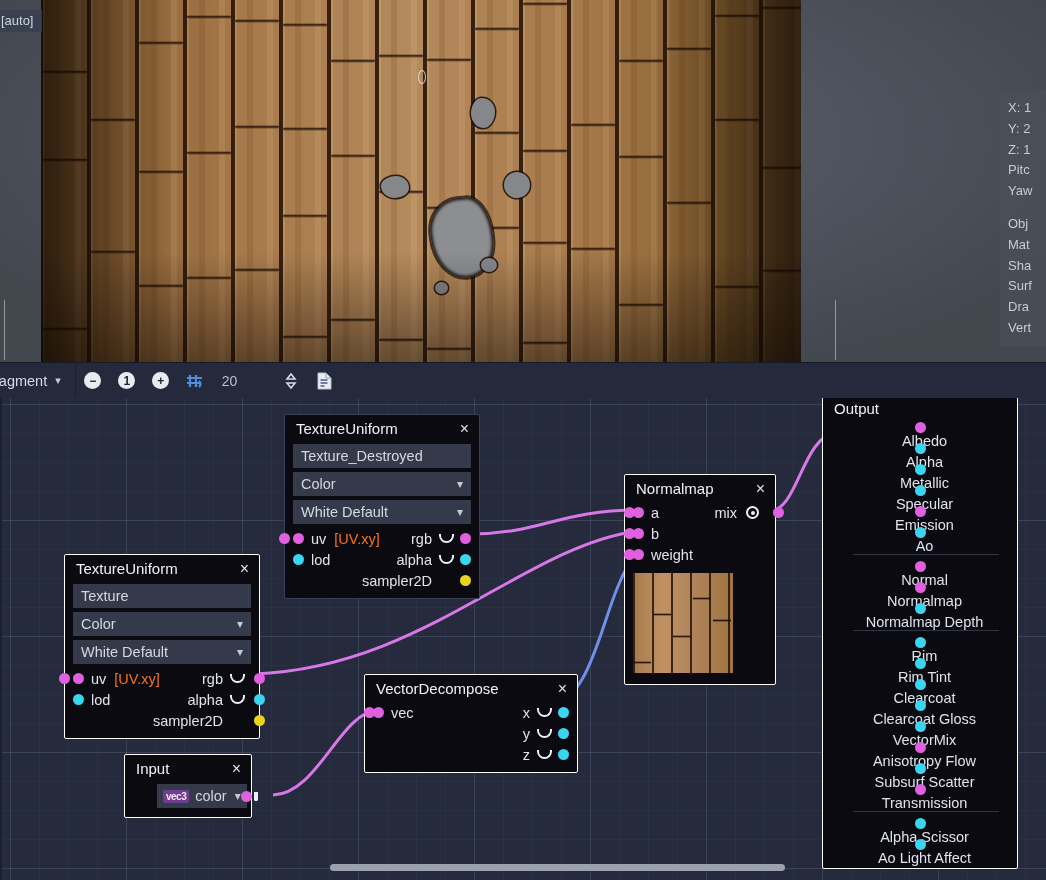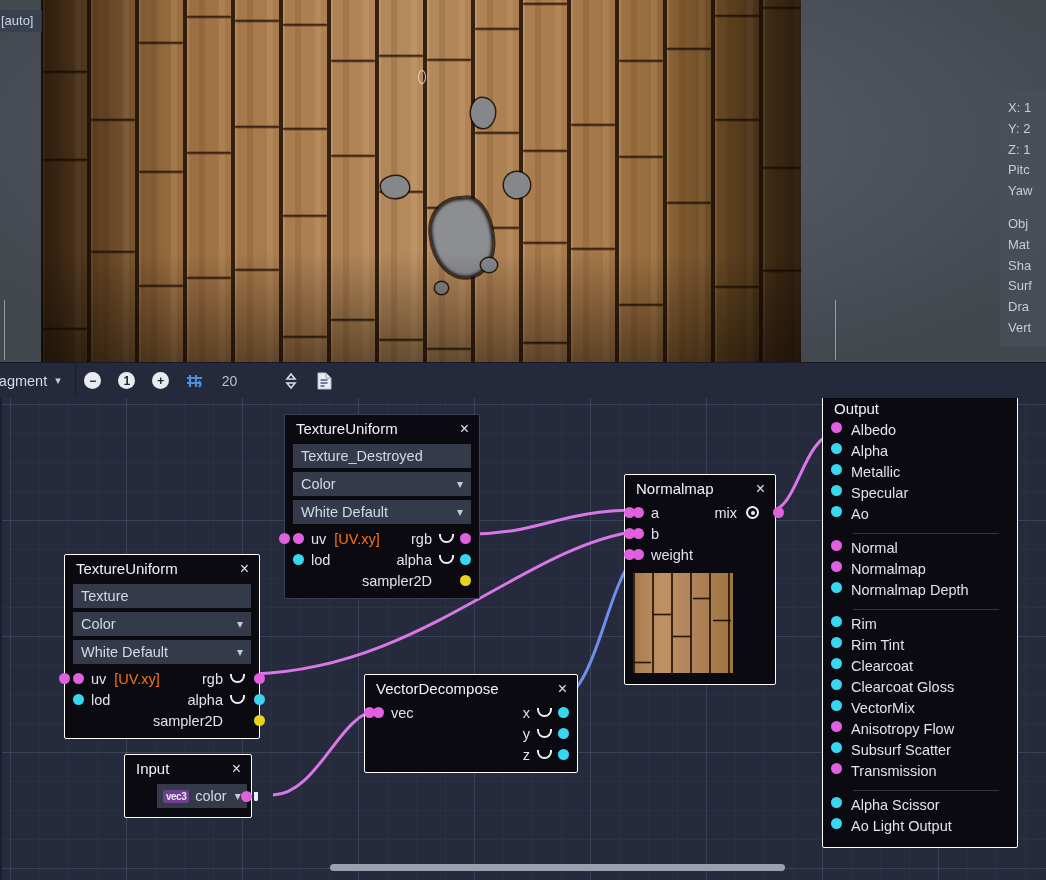--- a/index.html
+++ b/index.html
@@ -211,22 +211,23 @@
       linear-gradient(90deg, #a87b4c, #bf9163 30%, #b0835a 60%, #a0743f 100%);
     position: relative; overflow: hidden;
   }
   .preview .pseam {
     position: absolute; height: 3px; width: 18px;
     background: linear-gradient(180deg, rgba(30,14,3,0), rgba(30,14,3,0.92), rgba(30,14,3,0));
   }
 
   .outnode { width: 196px; }
   .outrow {
-    display: flex; height: 21px; position: relative;
+    display: flex; align-items: center; height: 21px; position: relative;
     padding-left: 0;
+    flex-direction: column;
   }
   .outrow .lbl { margin-left: 9px; color: #dfe3ee; font-size: 14.5px; }
   .outdiv { height: 1px; background: #2f3547; margin: 6px 10px 6px 22px; }
 
   .badge {
     background: #6f3f8f; color: #f0e2fb;
     font-size: 10px; font-weight: bold; padding: 1px 3px;
     border-radius: 2px; margin-right: 6px; letter-spacing: -0.5px;
   }
 
@@ -570,20 +571,24 @@
           </div>
           <div class="outrow">
             <span class="dot blue"></span>
             <span class="lbl">Metallic</span>
           </div>
           <div class="outrow">
             <span class="dot blue"></span>
             <span class="lbl">Specular</span>
           </div>
           <div class="outrow">
+            <span class="dot pink"></span>
+            <span class="lbl">Emission</span>
+          </div>
+          <div class="outrow">
             <span class="dot blue"></span>
             <span class="lbl">Ao</span>
           </div>
           <div class="outdiv"></div>
           <div class="outrow">
             <span class="dot pink"></span>
             <span class="lbl">Normal</span>
           </div>
           <div class="outrow">
             <span class="dot pink"></span>
@@ -626,21 +631,21 @@
             <span class="dot pink"></span>
             <span class="lbl">Transmission</span>
           </div>
           <div class="outdiv"></div>
           <div class="outrow">
             <span class="dot blue"></span>
             <span class="lbl">Alpha Scissor</span>
           </div>
           <div class="outrow">
             <span class="dot blue"></span>
-            <span class="lbl">Ao Light Output</span>
+            <span class="lbl">Ao Light Affect</span>
           </div>
         </div>
     </div>
 
     <div class="hscroll"></div>
   </div>
 
   <div class="panel-edge-l"></div>
 </div>
 

